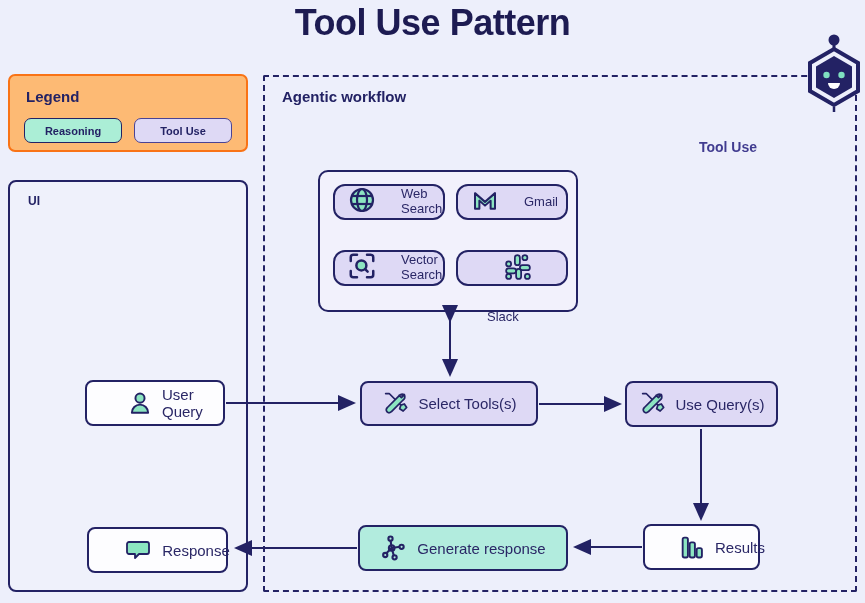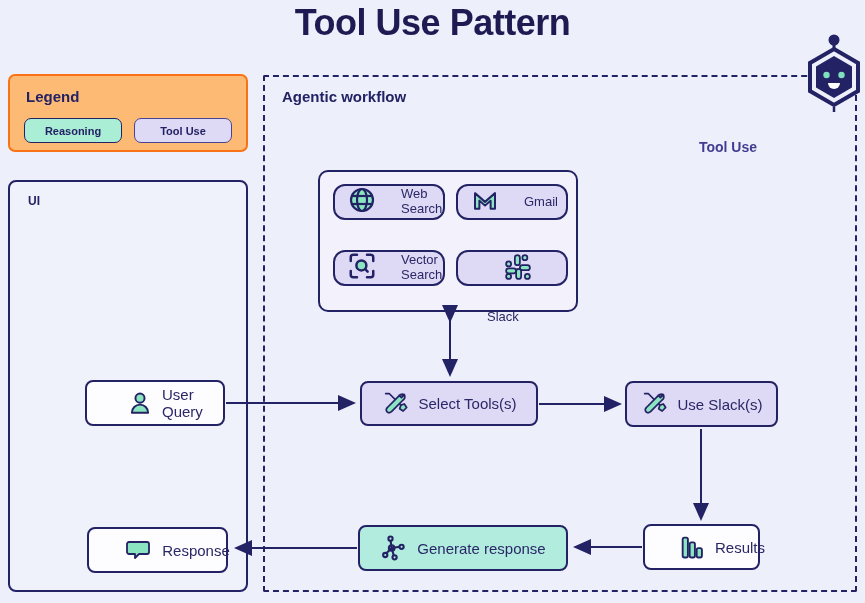--- a/index.html
+++ b/index.html
@@ -188,21 +188,21 @@
     <span>Select Tools(s)</span>
   </div>
 
   <div class="node lavender n-use-tool">
     <span class="icon">
       <svg width="28" height="28" viewBox="0 0 24 24" fill="#8ce5c1" stroke="#232264" stroke-width="1.5" stroke-linejoin="round">
         <path d="M4 3 l3 0 10 10 3 -1 2 3 -3 3 -3 -2 1 -3 -10 -10 -3 0 Z"></path>
         <path d="M20 4 a4 4 0 0 0-5 1.5 l-9.5 9.5 a2.5 2.5 0 1 0 3.5 3.5 l9.5-9.5 A4 4 0 0 0 20 4 l-2.5 2.5 -2-2 Z"></path>
       </svg>
     </span>
-    <span>Use Slack(s)</span>
+    <span>Use Query(s)</span>
   </div>
 
   <div class="node tealbg n-generate">
     <span class="icon">
       <svg width="28" height="28" viewBox="0 0 24 24" fill="none" stroke="#232264" stroke-width="1.8">
         <line x1="10" y1="12" x2="9" y2="5"></line>
         <line x1="10" y1="12" x2="17" y2="11"></line>
         <line x1="10" y1="12" x2="5" y2="17"></line>
         <line x1="10" y1="12" x2="12" y2="19"></line>
         <circle cx="10" cy="12" r="2.4"></circle>

